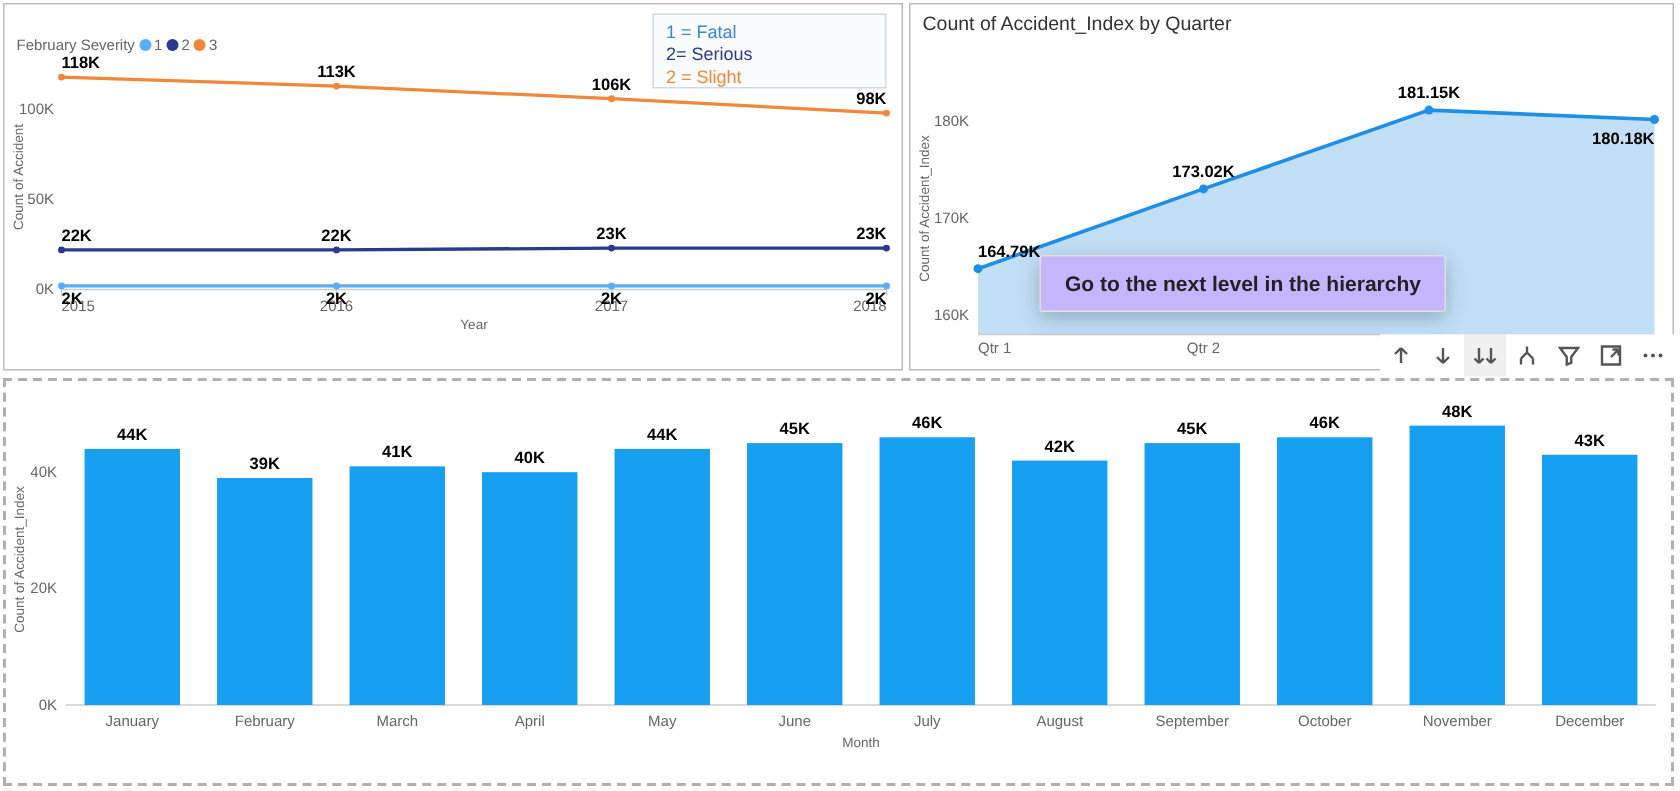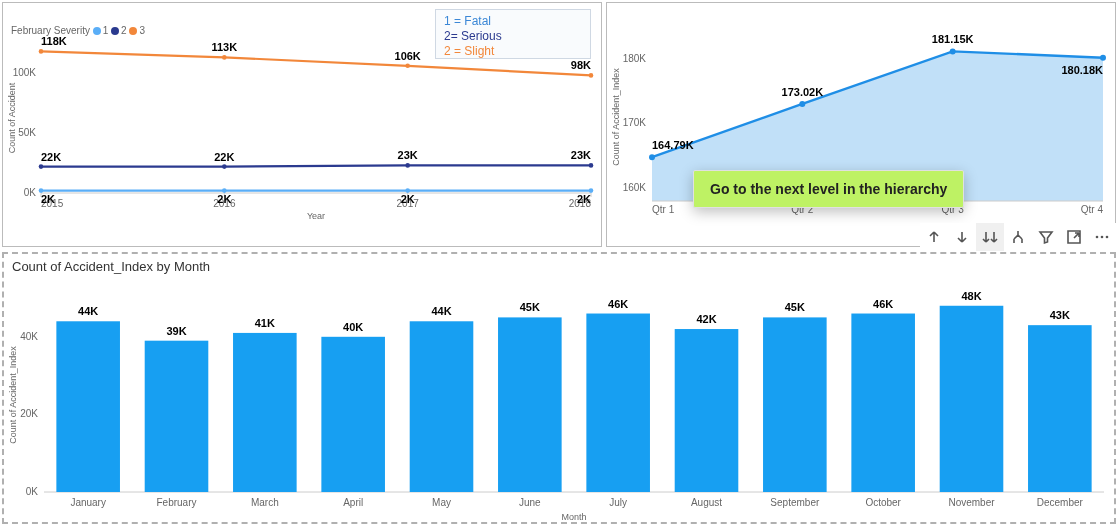--- a/index.html
+++ b/index.html
@@ -61,21 +61,21 @@
   #chart2 { left: 606px; top: 2px; width: 510px; height: 245px; }
 
   
   #chart3 { left: 2px; top: 252px; width: 1114px; height: 272px; border: 2px dashed #b0b0b0; }
 
   
   .tooltip {
     position: absolute;
     left: 693px;
     top: 170px;
-    background: #bef264;
+    background: #c4b5fd;
     border: 1px solid #e0e0e0;
     box-shadow: 0 4px 14px rgba(0,0,0,0.25);
     padding: 10px 16px;
     font-size: 14px;
     font-weight: 600;
     color: #222;
     z-index: 50;
     border-radius: 2px;
   }
 
@@ -153,20 +153,21 @@
       <circle cx="404.66666666666663" cy="62.8" r="2.3" fill="#f2873a"></circle>
       <text x="404.66666666666663" y="56.8" text-anchor="middle" class="data-label" font-weight="700" font-size="11">106K</text>
       <circle cx="588" cy="72.39999999999999" r="2.3" fill="#f2873a"></circle>
       <text x="588" y="66.39999999999999" text-anchor="end" class="data-label" font-weight="700" font-size="11">98K</text>
       <text x="12" y="115" transform="rotate(-90 12 115)" text-anchor="middle" class="y-axis-title">Count of Accident</text>
       <text x="313" y="216" text-anchor="middle" class="y-axis-title">Year</text>
     </svg>
 </div>
 
 <div id="chart2" class="visual">
+  <div class="title">Count of Accident_Index by Quarter</div>
   <svg id="svg2" width="508" height="218">
       <text x="39" y="188.07692307692307" text-anchor="end" class="tick-label">160K</text>
       <text x="39" y="123.46153846153845" text-anchor="end" class="tick-label">170K</text>
       <text x="39" y="58.84615384615384" text-anchor="end" class="tick-label">180K</text>
       <path d="M45 198 L45 154.12615384615384 L195.33333333333331 100.94769230769231 L345.66666666666663 48.415384615384625 L496 54.683076923076925 L496 198 Z" fill="#1f8ee6" fill-opacity="0.28"></path>
       <path d="M45 154.12615384615384 L195.33333333333331 100.94769230769231 L345.66666666666663 48.415384615384625 L496 54.683076923076925 " stroke="#1f8ee6" stroke-width="2.4" fill="none"></path>
       <circle cx="45" cy="154.12615384615384" r="3" fill="#1f8ee6"></circle>
       <text x="45" y="146.12615384615384" text-anchor="start" class="data-label">164.79K</text>
       <circle cx="195.33333333333331" cy="100.94769230769231" r="3" fill="#1f8ee6"></circle>
       <text x="195.33333333333331" y="92.94769230769231" text-anchor="middle" class="data-label">173.02K</text>
@@ -177,21 +178,20 @@
       <line x1="45" x2="496" y1="198" y2="198" stroke="#ccc"></line>
       <text x="45" y="210" text-anchor="start" class="tick-label">Qtr 1</text>
       <text x="195.33333333333331" y="210" text-anchor="middle" class="tick-label">Qtr 2</text>
       <text x="345.66666666666663" y="210" text-anchor="middle" class="tick-label">Qtr 3</text>
       <text x="496" y="210" text-anchor="end" class="tick-label">Qtr 4</text>
       <text x="12" y="114" transform="rotate(-90 12 114)" text-anchor="middle" class="y-axis-title">Count of Accident_Index</text>
     </svg>
 </div>
 
 <div id="chart3" class="visual">
-  <div class="title">Count of Accident_Index by Month</div>
   <svg id="svg3" width="1110" height="246">
       <text x="34" y="219" text-anchor="end" class="tick-label">0K</text>
       <text x="34" y="141.39999999999998" text-anchor="end" class="tick-label">20K</text>
       <text x="34" y="63.79999999999998" text-anchor="end" class="tick-label">40K</text>
       <line x1="40" x2="1100" y1="216" y2="216" stroke="#ccc"></line>
       <rect x="52.36666666666666" y="45.28" width="63.599999999999994" height="170.72" fill="#179ff2"></rect>
       <text x="84.16666666666666" y="39.28" text-anchor="middle" class="data-label">44K</text>
       <text x="84.16666666666666" y="230" text-anchor="middle" class="tick-label">January</text>
       <rect x="140.7" y="64.68" width="63.599999999999994" height="151.32" fill="#179ff2"></rect>
       <text x="172.49999999999997" y="58.68000000000001" text-anchor="middle" class="data-label">39K</text>

